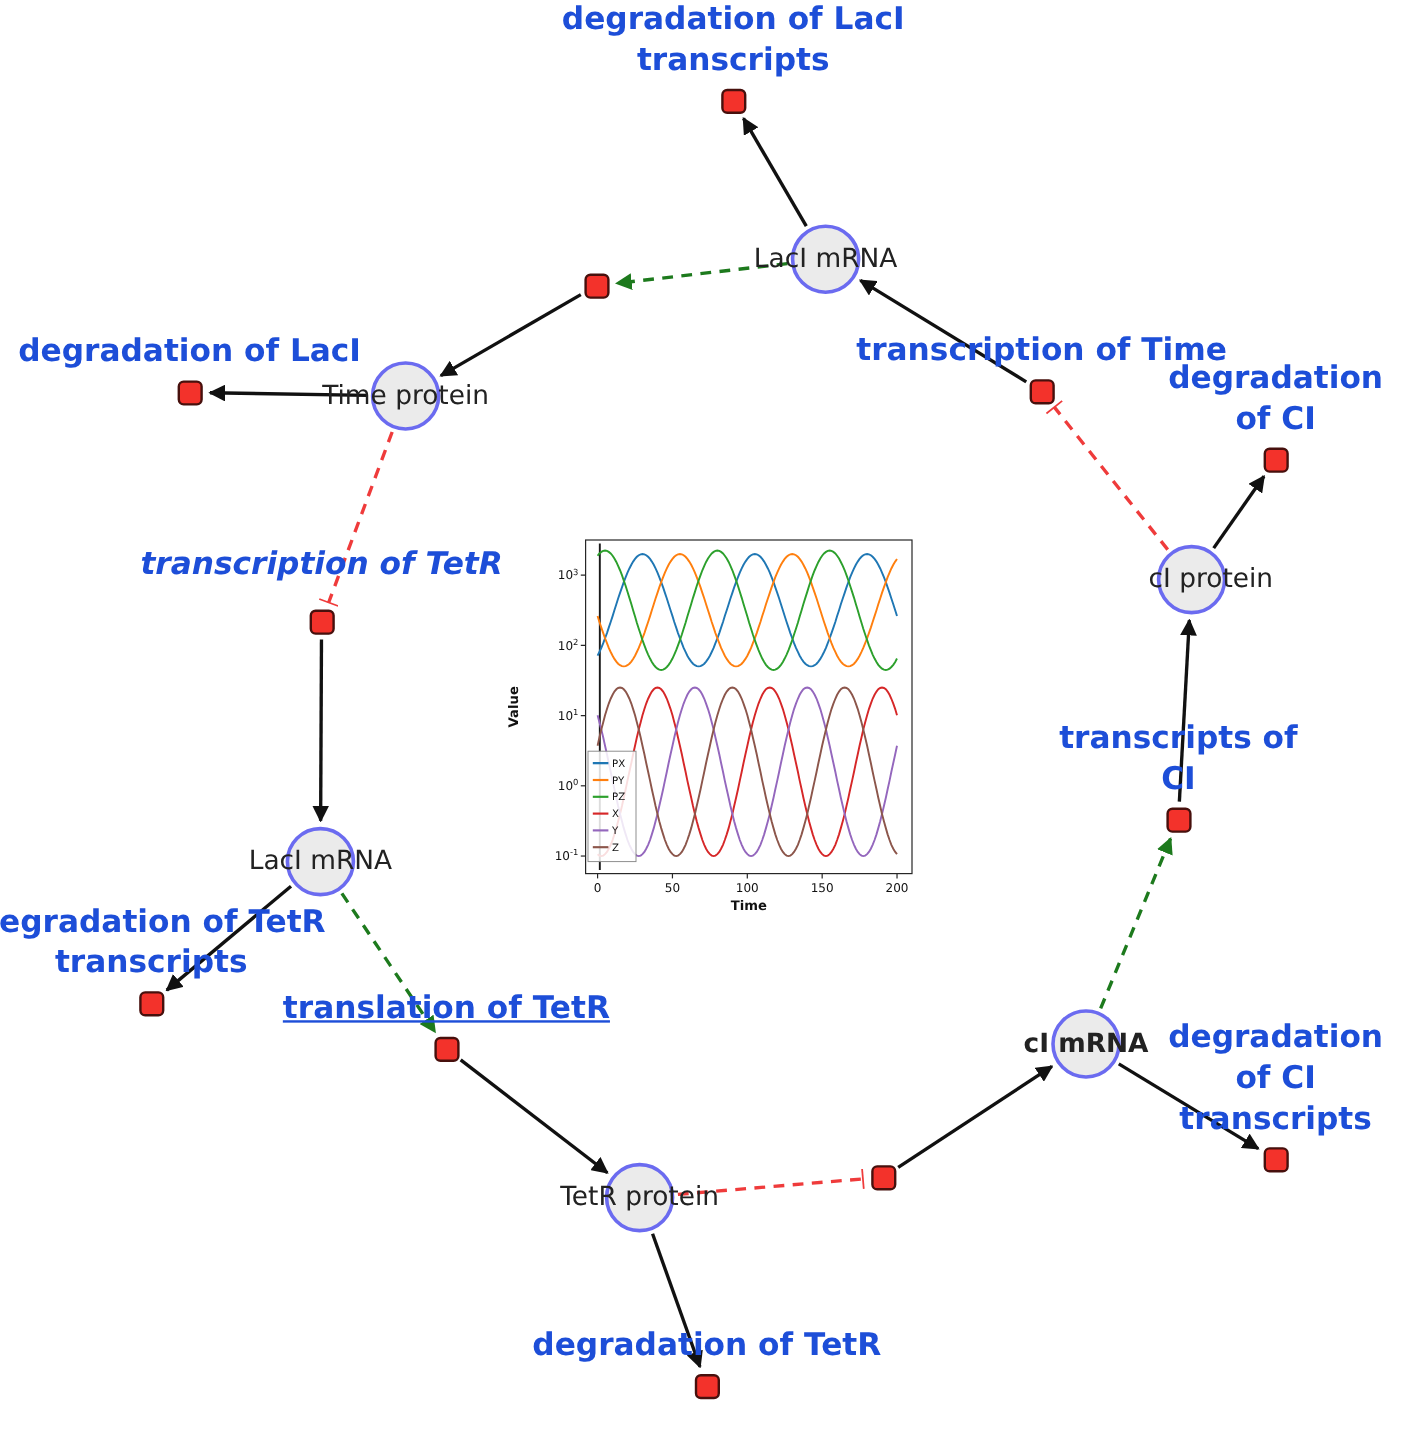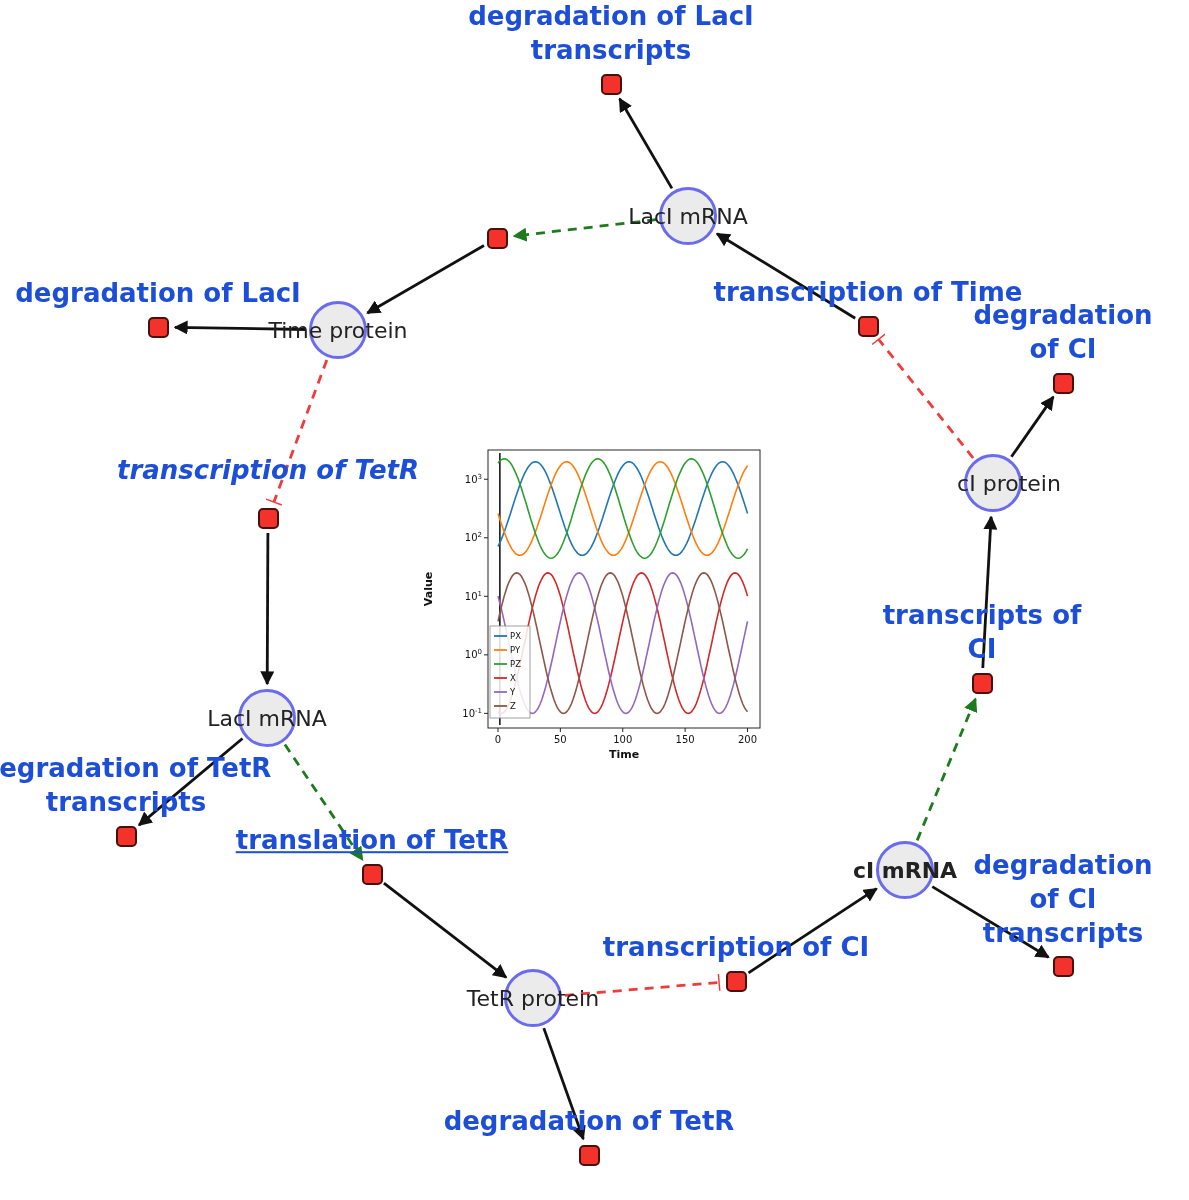--- a/index.html
+++ b/index.html
@@ -95,21 +95,20 @@
       <div class="reaction-node" style="left: 258px; top: 508px;"></div>
       <div class="reaction-label" style="left: 268px; top: 488px; font-style: italic;">transcription of TetR</div>
       <div class="reaction-node" style="left: 972px; top: 673px;"></div>
       <div class="reaction-label" style="left: 982px; top: 667px;">transcripts of CI</div>
       <div class="reaction-node" style="left: 116px; top: 826px;"></div>
       <div class="reaction-label" style="left: 126px; top: 820px;">degradation of TetR
 transcripts</div>
       <div class="reaction-node" style="left: 362px; top: 864px;"></div>
       <div class="reaction-label" style="left: 372px; top: 858px; text-decoration: underline;">translation of TetR</div>
       <div class="reaction-node" style="left: 726px; top: 971px;"></div>
-      <div class="reaction-label" style="left: 736px; top: 965px;">transcription of CI</div>
       <div class="reaction-node" style="left: 1053px; top: 956px;"></div>
       <div class="reaction-label" style="left: 1063px; top: 950px;">degradation of CI
 transcripts</div>
       <div class="reaction-node" style="left: 579px; top: 1145px;"></div>
       <div class="reaction-label" style="left: 589px; top: 1139px;">degradation of TetR</div>
     </div>
 
   <div id="inset-chart">
     <svg id="chart-svg" width="352" height="330">
         <rect x="68" y="10" width="272" height="278" fill="#ffffff" stroke="#262626" stroke-width="1"></rect>

